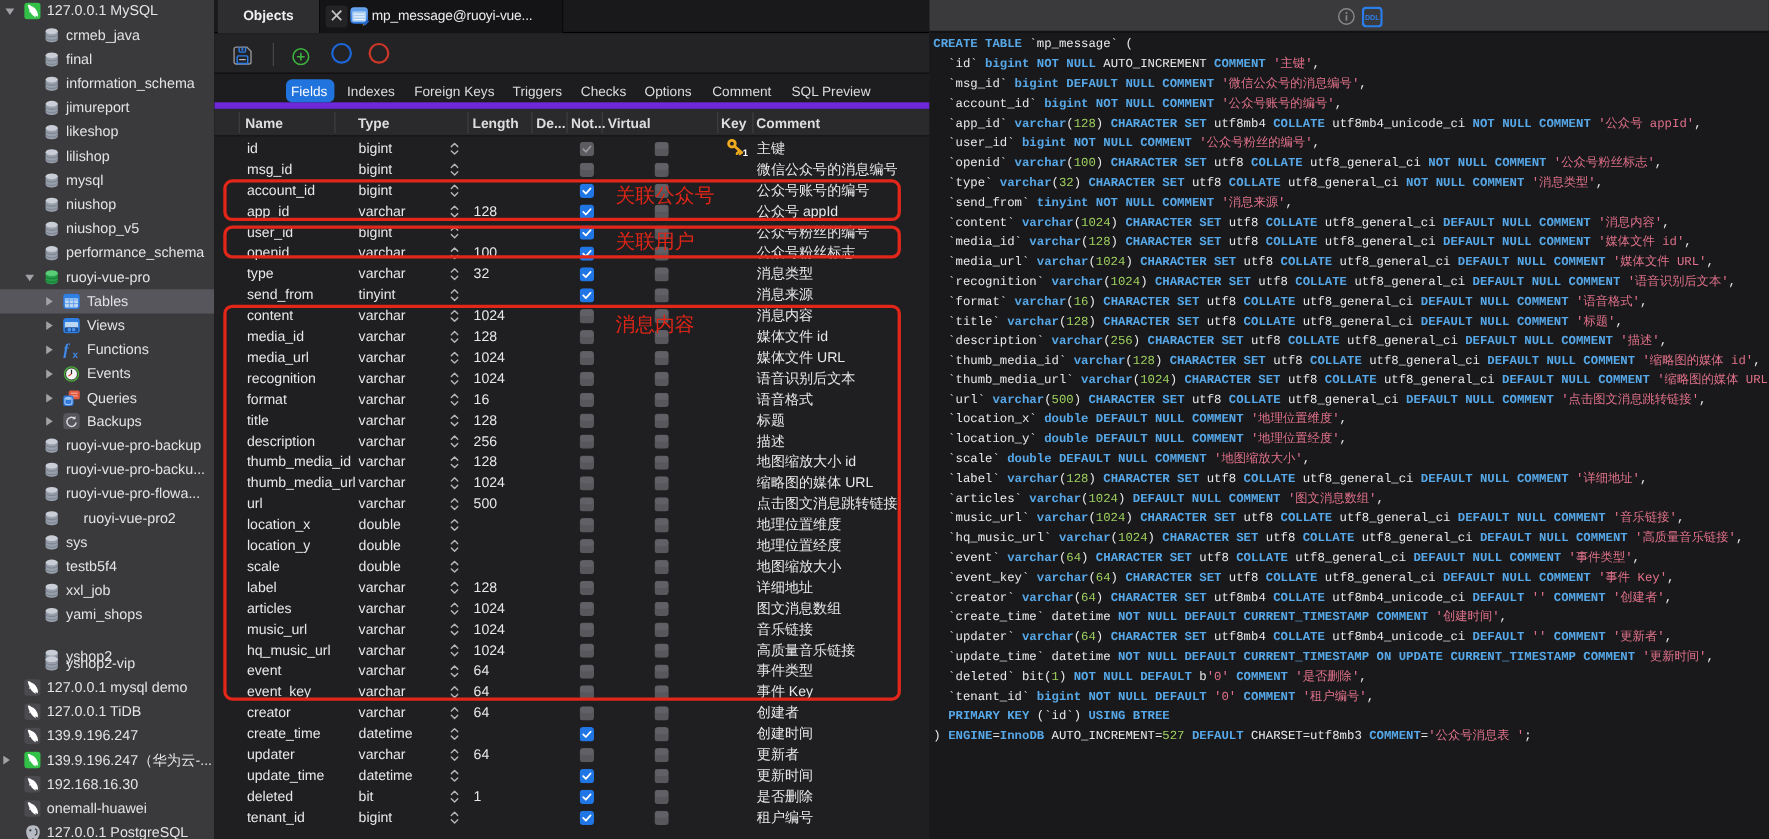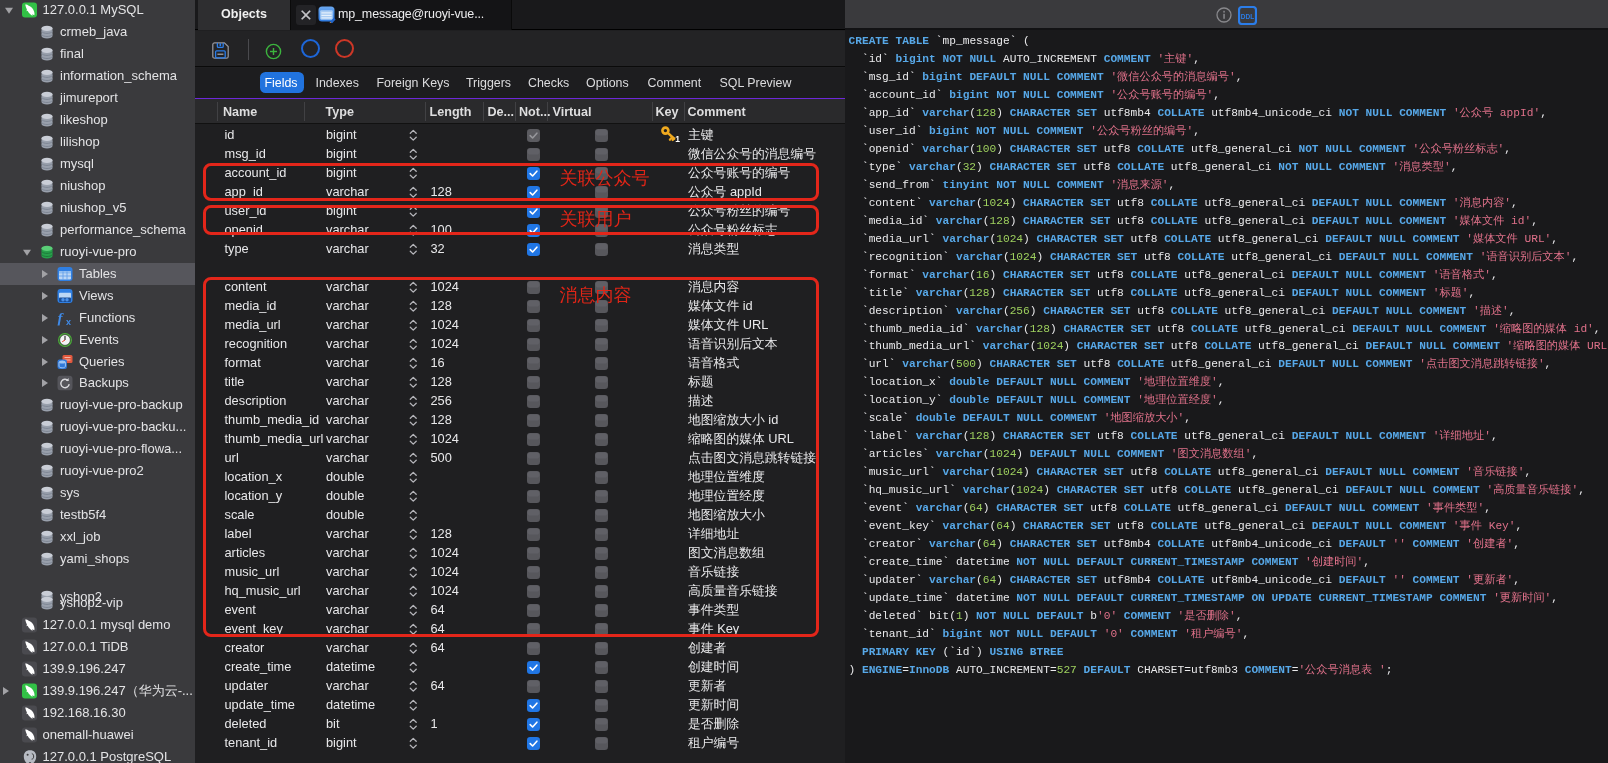--- a/index.html
+++ b/index.html
@@ -25,21 +25,21 @@
 #toolbar{position:absolute;left:0;top:30.5px;width:650px;height:36.5px;background:#232325;border-bottom:1px solid #0a0a0a}
 #toolbar .sv{position:absolute;left:16px;top:10px}
 #toolbar .sep{position:absolute;left:53px;top:8px;width:1px;height:21px;background:#4a4a4e}
 #toolbar .pl{position:absolute;left:70px;top:12px}
 .circ{position:absolute;top:8px;width:19px;height:19px;border-radius:50%;border:2px solid}
 #toolbar .c1{left:106px;border-color:#1d66d8}
 #toolbar .c2{left:140px;border-color:#cd3727}
 
 #tooltip{position:absolute;left:107px;top:33.4px;width:253px;height:19.4px;background:#2d2d2f;border:1px solid #1b1b1d;border-radius:3px;box-shadow:0 2px 4px rgba(0,0,0,.45);color:#ecedee;font-size:13.2px;font-weight:500;line-height:18.8px;padding-left:6.5px;white-space:nowrap;z-index:30;letter-spacing:-1px}
 
-#segrow{position:absolute;left:0;top:67.5px;width:650px;height:31.5px;background:#1d1d1f;border-bottom:1px solid #6d28d9}
+#segrow{position:absolute;left:0;top:67.5px;width:650px;height:31.5px;background:#1d1d1f;border-bottom:6px solid #6d28d9}
 .pill{position:absolute;left:64.5px;top:4px;width:44.5px;height:21.5px;background:#2173de;border-radius:5.5px}
 .sgl{position:absolute;top:0;line-height:30px;font-size:12.4px;color:#dcdcde;white-space:nowrap}
 .sgl:first-of-type{color:#fff}
 
 #thead{position:absolute;left:0;top:99px;width:650px;height:25.3px;background:#2a2a2c;border-bottom:1px solid #111}
 .hl{position:absolute;top:0;line-height:27px;font-size:12.6px;font-weight:bold;color:#dededf;white-space:nowrap}
 .hs{position:absolute;top:3px;width:1px;height:19px;background:#414144}
 
 #tbody{position:absolute;left:0;top:0;width:650px;height:567px}
 .trow{position:absolute;left:0;width:650px;height:19px;color:#e8e8ea;font-size:12.8px;line-height:19px;white-space:nowrap}
@@ -311,21 +311,21 @@
       </div>
 <div class="sr" style="top:460.37px">
         <span class="ic" style="left:40px">
           <svg width="14" height="16" viewBox="0 0 14 16" style="">
             <path d="M1.5,4.5 L1.5,12 C1.5,13.4 4,14.5 7,14.5 C10,14.5 12.5,13.4 12.5,12 L12.5,4.5 Z" fill="#99a0ac"></path>
             <ellipse cx="7" cy="4.3" rx="5.5" ry="2.6" fill="#c9cdd6"></ellipse>
             <path d="M1.5,7.5 C2.5,8.7 4.6,9.4 7,9.4 C9.4,9.4 11.5,8.7 12.5,7.5" stroke="#7e8694" stroke-width="1" fill="none"></path>
             <path d="M1.5,10.6 C2.5,11.8 4.6,12.5 7,12.5 C9.4,12.5 11.5,11.8 12.5,10.6" stroke="#7e8694" stroke-width="1" fill="none"></path>
           </svg>
         </span>
-        <span class="lb" style="left:60px">ruoyi-vue-pro2</span>
+        <span class="lb" style="left:76px">ruoyi-vue-pro2</span>
       </div>
 <div class="sr" style="top:482.34px">
         <span class="ic" style="left:40px">
           <svg width="14" height="16" viewBox="0 0 14 16" style="">
             <path d="M1.5,4.5 L1.5,12 C1.5,13.4 4,14.5 7,14.5 C10,14.5 12.5,13.4 12.5,12 L12.5,4.5 Z" fill="#99a0ac"></path>
             <ellipse cx="7" cy="4.3" rx="5.5" ry="2.6" fill="#c9cdd6"></ellipse>
             <path d="M1.5,7.5 C2.5,8.7 4.6,9.4 7,9.4 C9.4,9.4 11.5,8.7 12.5,7.5" stroke="#7e8694" stroke-width="1" fill="none"></path>
             <path d="M1.5,10.6 C2.5,11.8 4.6,12.5 7,12.5 C9.4,12.5 11.5,11.8 12.5,10.6" stroke="#7e8694" stroke-width="1" fill="none"></path>
           </svg>
         </span>
@@ -648,20 +648,38 @@
           <span class="c ln">32</span>
           <span class="cb cb1"><svg width="13" height="13" viewBox="0 0 13 13">
               <rect width="13" height="13" rx="3.2" fill="#2076e5"></rect>
               <path d="M3.2,6.6 L5.6,9 L9.9,4.2" stroke="#ffffff" stroke-width="1.6" fill="none" stroke-linecap="round" stroke-linejoin="round"></path>
             </svg></span>
           <span class="cb cb2"><svg width="13" height="13" viewBox="0 0 13 13">
               <rect width="13" height="13" rx="3.2" fill="#57575c"></rect>
               <rect x="0.5" y="0.5" width="12" height="6" rx="2.8" fill="#606066"></rect>
             </svg></span>
           <span class="c cm">消息类型</span>
+        </div>
+<div class="trow" style="top:257.8px">
+          <span class="c nm">send_from</span>
+          <span class="c ty">tinyint</span>
+          <span class="st"><svg width="8.5" height="12.5" viewBox="0 0 8.5 12.5">
+              <path d="M1.3,4.3 L4.25,1.4 L7.2,4.3" stroke="#b4b4b9" stroke-width="1.3" fill="none" stroke-linecap="round" stroke-linejoin="round"></path>
+              <path d="M1.3,8.2 L4.25,11.1 L7.2,8.2" stroke="#b4b4b9" stroke-width="1.3" fill="none" stroke-linecap="round" stroke-linejoin="round"></path>
+            </svg></span>
+          <span class="c ln"></span>
+          <span class="cb cb1"><svg width="13" height="13" viewBox="0 0 13 13">
+              <rect width="13" height="13" rx="3.2" fill="#2076e5"></rect>
+              <path d="M3.2,6.6 L5.6,9 L9.9,4.2" stroke="#ffffff" stroke-width="1.6" fill="none" stroke-linecap="round" stroke-linejoin="round"></path>
+            </svg></span>
+          <span class="cb cb2"><svg width="13" height="13" viewBox="0 0 13 13">
+              <rect width="13" height="13" rx="3.2" fill="#57575c"></rect>
+              <rect x="0.5" y="0.5" width="12" height="6" rx="2.8" fill="#606066"></rect>
+            </svg></span>
+          <span class="c cm">消息来源</span>
         </div>
 <div class="trow" style="top:276.8px">
           <span class="c nm">content</span>
           <span class="c ty">varchar</span>
           <span class="st"><svg width="8.5" height="12.5" viewBox="0 0 8.5 12.5">
               <path d="M1.3,4.3 L4.25,1.4 L7.2,4.3" stroke="#b4b4b9" stroke-width="1.3" fill="none" stroke-linecap="round" stroke-linejoin="round"></path>
               <path d="M1.3,8.2 L4.25,11.1 L7.2,8.2" stroke="#b4b4b9" stroke-width="1.3" fill="none" stroke-linecap="round" stroke-linejoin="round"></path>
             </svg></span>
           <span class="c ln">1024</span>
           <span class="cb cb1"><svg width="13" height="13" viewBox="0 0 13 13">

